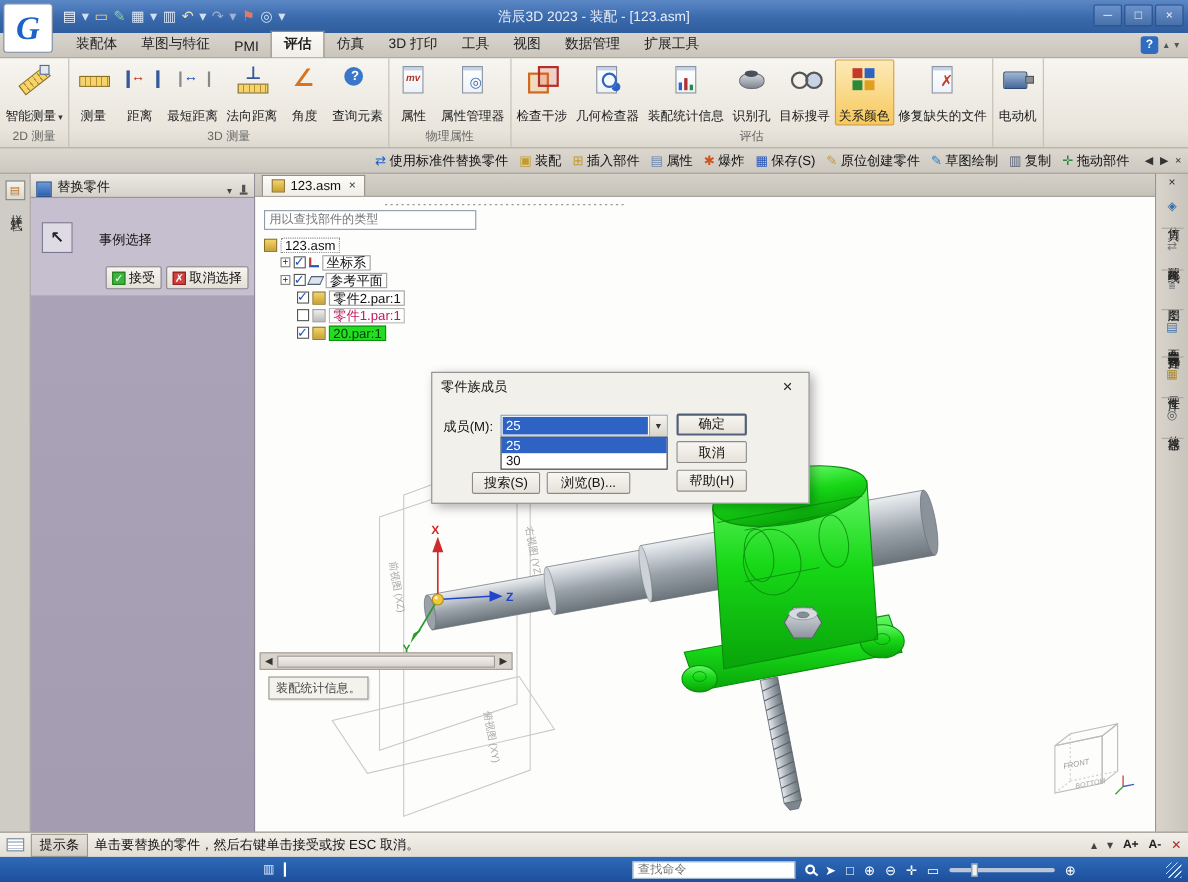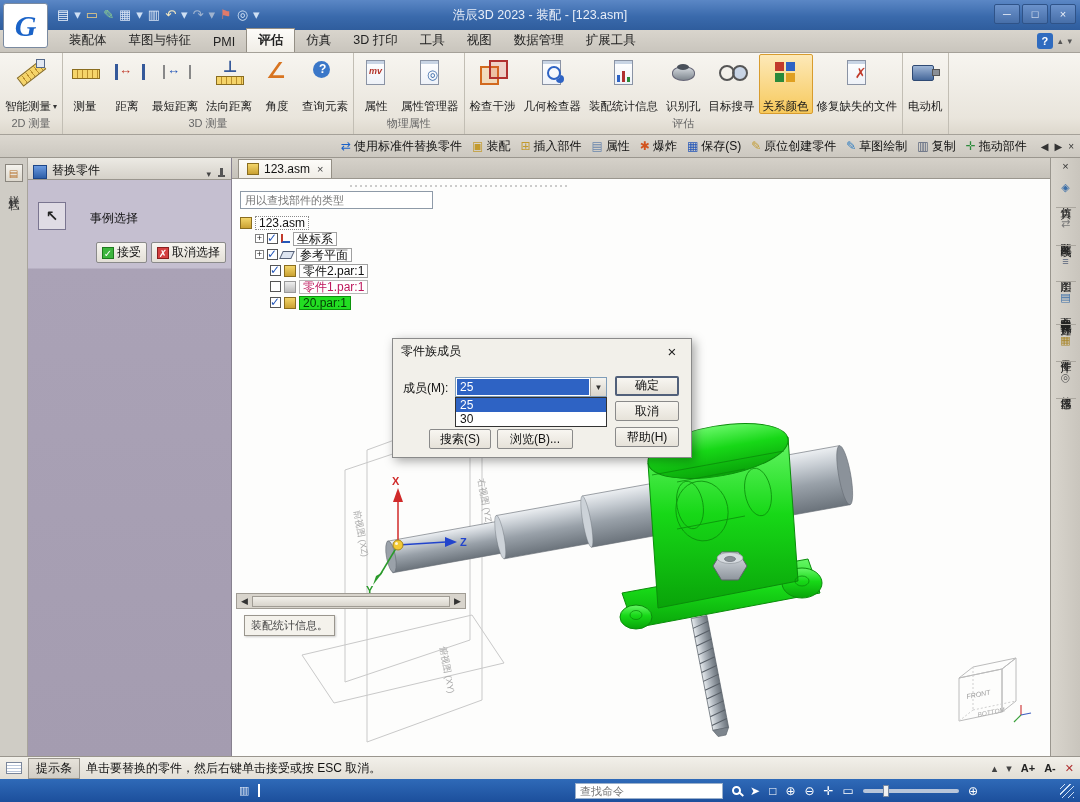--- a/index.html
+++ b/index.html
@@ -121,21 +121,21 @@
 .tlabel{border:1px solid #a0a0a0;padding:0 3px;line-height:12px;font-size:12px;background:rgba(255,255,255,.6);white-space:nowrap}
 .tlabel.green{background:#22dd22;border-color:#0b930b;color:#053a05}
 .tlabel.dim{color:#be185d;border-color:#b8b8b8}
 .trow.root .tlabel{border:1px dotted #8a8a8a}
 #hscroll{position:absolute;left:4px;top:414px;width:230px;height:16px;background:#d8d4cc;border:1px solid #a09c94;display:flex;align-items:center;padding:0 2px;z-index:2}
 .harrow{font-size:9px;color:#333;flex:none;padding:0 2px}
 .hthumb{flex:1;height:11px;background:linear-gradient(#f2f0ea,#d8d4cc);border:1px solid #a09c94;margin:0 2px}
 #vtooltip{position:absolute;left:12px;top:436px;background:#f4f2ec;border:1px solid #9a968e;padding:2px 6px;font-size:11px;color:#444;z-index:2;box-shadow:1px 1px 2px rgba(0,0,0,.2);white-space:nowrap}
 
 
-#dlg{position:absolute;left:160px;top:159px;width:300px;background:#f2f0ea;border:1px solid #8a8a8a;box-shadow:3px 3px 10px rgba(0,0,0,.35);z-index:5}
+#dlg{position:absolute;left:160px;top:159px;width:344px;background:#f2f0ea;border:1px solid #8a8a8a;box-shadow:3px 3px 10px rgba(0,0,0,.35);z-index:5}
 #dlg .tbar{height:24px;display:flex;align-items:center;padding:0 8px;font-size:12px;color:#111}
 #dlg .tx{margin-left:auto;font-size:15px;color:#222;width:22px;text-align:center}
 #dlg .content{position:relative;height:94px;font-size:12px}
 #dlg .mlabel{position:absolute;left:10px;top:17px}
 .combo{position:absolute;left:62px;top:14px;width:152px;height:20px;background:#fff;border:1px solid #7f9db9;display:flex}
 .combo .val{flex:1;margin:1px;background:#2e63c4;color:#fff;padding:0 3px;line-height:16px}
 .combo .cbtn{width:16px;background:linear-gradient(#f6f4ef,#d9d5cc);border-left:1px solid #a8a49c;font-size:8px;color:#333;display:flex;align-items:center;justify-content:center}
 #dd{position:absolute;left:62px;top:34px;width:152px;background:#fff;border:1px solid #333;z-index:2}
 #dd div{height:14px;line-height:14px;padding:0 4px}
 #dd .sel{background:#2e63c4;color:#fff}

